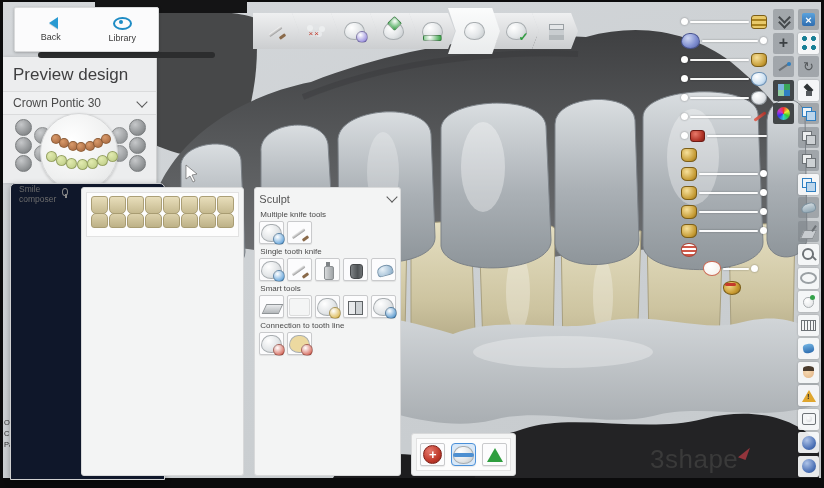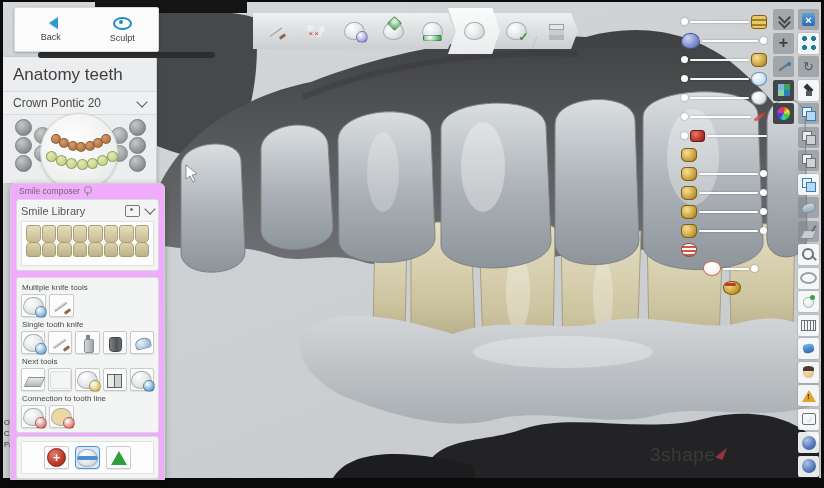--- a/index.html
+++ b/index.html
@@ -30,23 +30,23 @@
   .chev{width:7px;height:7px;border-right:1.6px solid #5a5a5a;border-bottom:1.6px solid #5a5a5a;
         transform:rotate(45deg);display:inline-block;margin-top:-3px}
   #tooth-chart{position:relative;height:72px}
   .molar{position:absolute;width:15px;height:15px;border-radius:50%;
          background:radial-gradient(circle at 35% 30%,#c6c8ca,#8f9294 65%,#6f7274);border:1px solid #7a7d7f}
   #chart-circle{position:absolute;left:37px;top:-2px;width:76px;height:76px;border-radius:50%;
                 background:radial-gradient(circle at 40% 35%,#ffffff,#eceded 70%,#dfe0e1);
                 border:1px solid #d6d7d8;box-shadow:0 1px 3px rgba(0,0,0,.2)}
   .cdot{position:absolute;border-radius:50%;border:1px solid rgba(90,60,30,.45)}
   
-  #smile-panel{position:absolute;left:10px;top:183px;width:153px;height:295px;background:#f0abfc;
+  #smile-panel{position:absolute;left:10px;top:183px;width:153px;height:295px;background:#0f172a;
                border:1px solid #cfd0d1;border-radius:5px 5px 0 0;box-shadow:0 2px 6px rgba(0,0,0,.3);z-index:10;
-               display:flex;flex-direction:column}
+               display:flex;}
   #sp-title{height:15px;display:flex;align-items:center;gap:4px;padding:2px 8px 0 8px}
   #sp-title span{font-size:8.5px;color:#6b6b6b}
   .pin{width:6px;height:6px;border:1.2px solid #8a8a8a;border-radius:50%;position:relative;margin-top:-3px}
   .pin::after{content:"";position:absolute;left:2px;top:5px;width:1.2px;height:4px;background:#8a8a8a}
   .sp-card{margin:3px 5px;background:#f3f4f4;border:1px solid #d8d9da;border-radius:3px;padding:2px 4px 4px 4px}
   .sect-head{display:flex;align-items:center;height:17px;cursor:pointer}
   .sect-head span{font-size:11px;color:#555;flex:1}
   .libopen{width:13px;height:10px;border:1.2px solid #777;border-radius:2px;position:relative;margin-right:6px}
   .libopen::after{content:"";position:absolute;left:4px;top:2.5px;width:3px;height:3px;border-radius:50%;background:#777}
   #lib-preview{margin-top:2px;background:#fdfdfd;border:1px solid #e2e2e2;height:38px;padding:3px 4px 2px 4px}
@@ -203,21 +203,21 @@
   .rg.boxtooth{width:15px;height:14px}
   .rg.boxtooth::before{content:"";position:absolute;left:1px;top:1px;width:12px;height:10px;border:1.5px solid #6d7276;border-radius:2px}
   .rg.boxtooth::after{content:"";position:absolute;left:5px;top:4px;width:6px;height:6px;
        background:radial-gradient(circle at 35% 30%,#fff,#cfd3d6);border-radius:45% 45% 50% 50%}
   .rg.ball::before{content:"";width:14px;height:14px;border-radius:50%;
        background:radial-gradient(circle at 35% 30%,#aec3e8,#4a6fb4 65%,#2e4f8e)}
   
   #edge-labels{position:absolute;left:4px;top:417px;z-index:4;width:10px;overflow:hidden}
   #edge-labels div{font-size:7.5px;color:#2e2e2e;line-height:11px;white-space:nowrap}
   #logo{position:absolute;left:650px;top:444px;z-index:4;display:flex;align-items:flex-start;gap:2px}
-  #logo span{font-size:19px;color:#3a3a3a;letter-spacing:.5px}
+  #logo span{font-size:26px;color:#3a3a3a;letter-spacing:.5px}
   .tri3{width:0;height:0;border-left:8px solid transparent;border-bottom:13px solid #93353c;transform:rotate(20deg);margin-top:2px}
 </style>
 </head>
 <body>
 
 <div id="viewport">
   <svg id="scene" width="818" height="476" viewBox="0 0 818 476">
     <defs>
       <linearGradient id="gJaw" x1="0" y1="0" x2="0" y2="1">
         <stop offset="0" stop-color="#3f4042"></stop>
@@ -273,29 +273,29 @@
 
 <div id="topstrip"></div>
 
 <div id="navbar">
   <button class="nav-btn">
     <i class="arrL"></i>
     <span>Back</span>
   </button>
   <button class="nav-btn">
     <i class="eye"></i>
-    <span>Sculpt</span>
+    <span>Library</span>
   </button>
 </div>
 <div id="navstrip"></div>
 
 <div id="anatomy-panel">
-  <div id="anatomy-title">Anatomy teeth</div>
+  <div id="anatomy-title">Preview design</div>
   <div id="anatomy-dd">
-    <span>Crown Pontic 20</span>
+    <span>Crown Pontic 30</span>
     <i class="chev"></i>
   </div>
   <div id="tooth-chart">
       <i class="molar" style="left: 12px; top: 4px;"></i>
       <i class="molar" style="left: 126px; top: 4px;"></i>
       <i class="molar" style="left: 12px; top: 22px;"></i>
       <i class="molar" style="left: 126px; top: 22px;"></i>
       <i class="molar" style="left: 12px; top: 40px;"></i>
       <i class="molar" style="left: 126px; top: 40px;"></i>
       <i class="molar" style="left: 31px; top: 12px; opacity: 0.85;"></i>
@@ -326,25 +326,20 @@
   <div>Clin</div>
   <div>Pat</div>
 </div>
 
 <div id="smile-panel">
   <div id="sp-title">
     <span>Smile composer</span>
     <i class="pin"></i>
   </div>
   <div class="sp-card">
-    <div class="sect-head">
-      <span>Smile Library</span>
-      <i class="libopen"></i>
-      <i class="chev"></i>
-    </div>
     <div id="lib-preview">
         <div class="pv-row">
           <span class="pv-up"></span>
           <span class="pv-up"></span>
           <span class="pv-up"></span>
           <span class="pv-up"></span>
           <span class="pv-up"></span>
           <span class="pv-up"></span>
           <span class="pv-up"></span>
           <span class="pv-up"></span>
@@ -355,20 +350,24 @@
           <span class="pv-lo"></span>
           <span class="pv-lo"></span>
           <span class="pv-lo"></span>
           <span class="pv-lo"></span>
           <span class="pv-lo"></span>
           <span class="pv-lo"></span>
         </div>
       </div>
   </div>
   <div class="sp-card">
+    <div class="sect-head">
+      <span>Sculpt</span>
+      <i class="chev"></i>
+    </div>
     <div id="tool-groups">
         <div class="glabel">Multiple knife tools</div>
         <div class="grow">
           <button class="toolbtn">
             <span class="tg tooth">
               <i class="dot" style="background: radial-gradient(circle at 35% 30%, rgb(255, 255, 255), rgb(63, 143, 210));"></i>
             </span>
           </button>
           <button class="toolbtn">
             <span class="tg knife"></span>
@@ -387,21 +386,21 @@
           <button class="toolbtn">
             <span class="tg bottle"></span>
           </button>
           <button class="toolbtn">
             <span class="tg cylinder"></span>
           </button>
           <button class="toolbtn">
             <span class="tg dome"></span>
           </button>
         </div>
-        <div class="glabel">Next tools</div>
+        <div class="glabel">Smart tools</div>
         <div class="grow">
           <button class="toolbtn">
             <span class="tg plane"></span>
           </button>
           <button class="toolbtn">
             <span class="tg blank"></span>
           </button>
           <button class="toolbtn">
             <span class="tg tooth">
               <i class="dot" style="background: radial-gradient(circle at 35% 30%, rgb(255, 255, 255), rgb(212, 169, 44));"></i>

